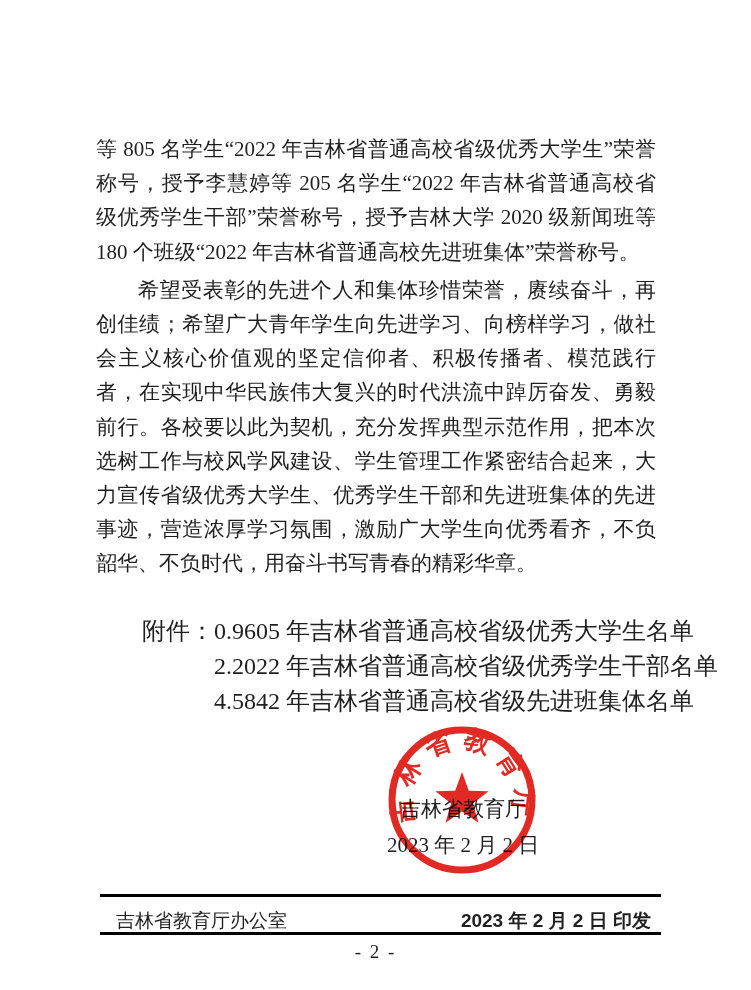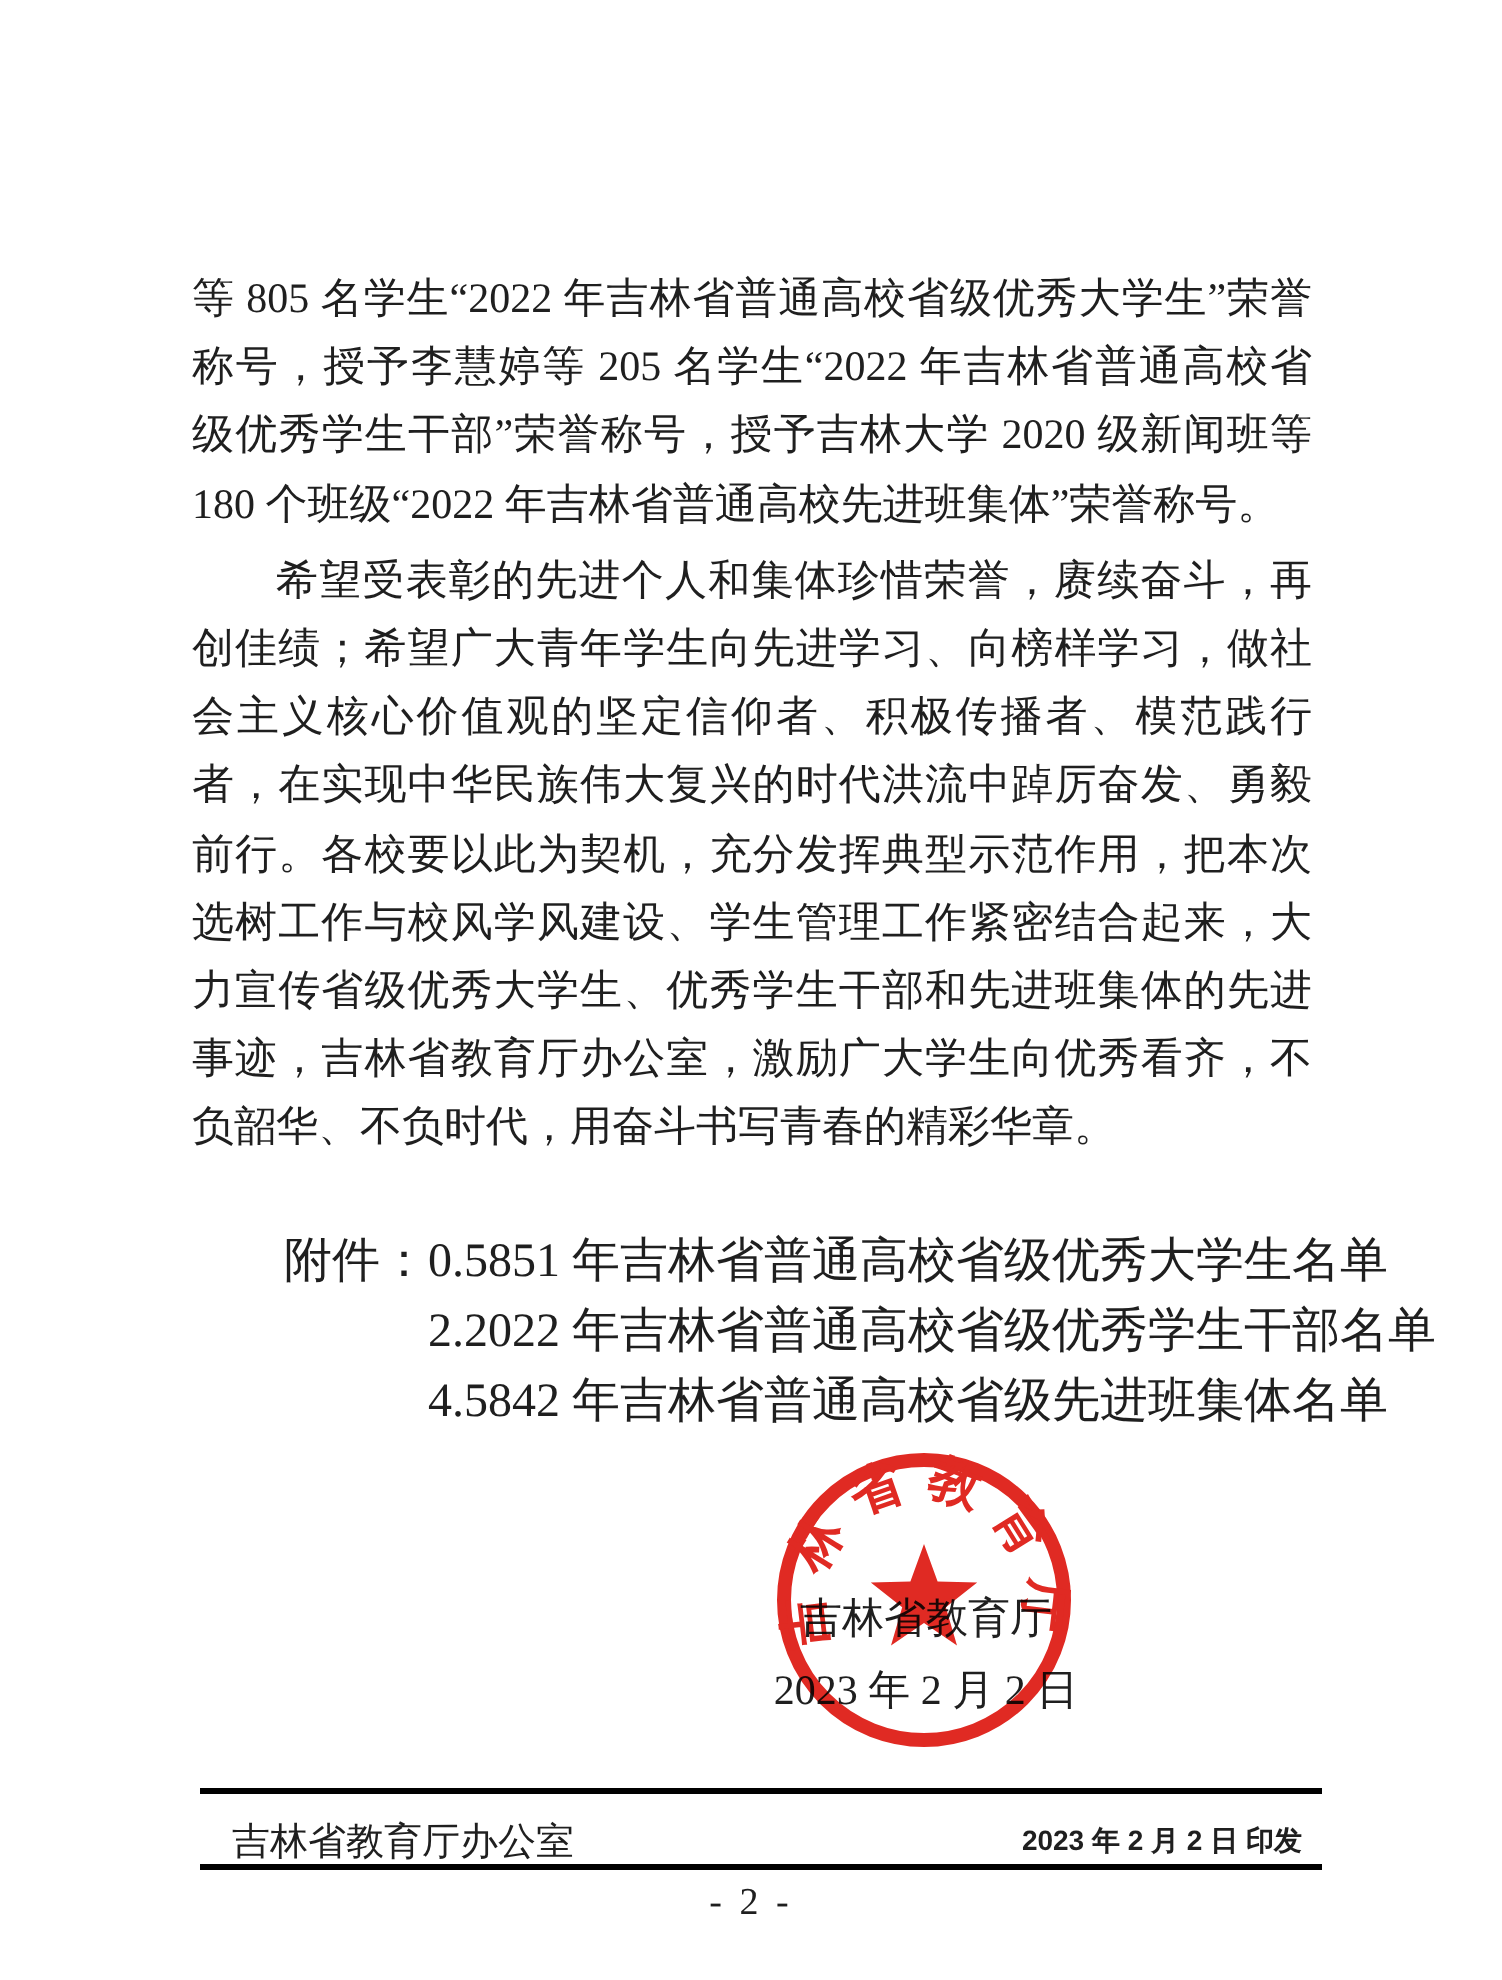--- a/index.html
+++ b/index.html
@@ -89,21 +89,21 @@
     display: flex;
     justify-content: space-between;
     align-items: center;
   }
   .footer-office {
     font-size: 19px;
     padding-left: 16px;
     white-space: nowrap;
   }
   .footer-date {
-    font-size: 14px;
+    font-size: 19px;
     font-weight: bold;
     font-family: "Liberation Sans", "DejaVu Sans", sans-serif;
     padding-right: 10px;
     white-space: nowrap;
   }
   .page-number {
     position: absolute;
     left: 0;
     top: 941px;
     width: 751px;
@@ -112,27 +112,27 @@
     letter-spacing: 2px;
   }
 </style>
 </head>
 <body>
 
 <div class="page">
 
   <main class="body-text">
     <p class="para no-indent">等 805 名学生“2022 年吉林省普通高校省级优秀大学生”荣誉称号，授予李慧婷等 205 名学生“2022 年吉林省普通高校省级优秀学生干部”荣誉称号，授予吉林大学 2020 级新闻班等 180 个班级“2022 年吉林省普通高校先进班集体”荣誉称号。</p>
-    <p class="para indent">希望受表彰的先进个人和集体珍惜荣誉，赓续奋斗，再创佳绩；希望广大青年学生向先进学习、向榜样学习，做社会主义核心价值观的坚定信仰者、积极传播者、模范践行者，在实现中华民族伟大复兴的时代洪流中踔厉奋发、勇毅前行。各校要以此为契机，充分发挥典型示范作用，把本次选树工作与校风学风建设、学生管理工作紧密结合起来，大力宣传省级优秀大学生、优秀学生干部和先进班集体的先进事迹，吉林省教育厅办公室，激励广大学生向优秀看齐，不负韶华、不负时代，用奋斗书写青春的精彩华章。</p>
+    <p class="para indent">希望受表彰的先进个人和集体珍惜荣誉，赓续奋斗，再创佳绩；希望广大青年学生向先进学习、向榜样学习，做社会主义核心价值观的坚定信仰者、积极传播者、模范践行者，在实现中华民族伟大复兴的时代洪流中踔厉奋发、勇毅前行。各校要以此为契机，充分发挥典型示范作用，把本次选树工作与校风学风建设、学生管理工作紧密结合起来，大力宣传省级优秀大学生、优秀学生干部和先进班集体的先进事迹，营造浓厚学习氛围，激励广大学生向优秀看齐，不负韶华、不负时代，用奋斗书写青春的精彩华章。</p>
   </main>
 
   <div class="attachments">
     <span class="att-label">附件：</span>
     <div class="att-items">
-      <div class="att-item">0.5851 年吉林省普通高校省级优秀大学生名单</div>
+      <div class="att-item">0.9605 年吉林省普通高校省级优秀大学生名单</div>
       <div class="att-item">2.2022 年吉林省普通高校省级优秀学生干部名单</div>
       <div class="att-item">4.5842 年吉林省普通高校省级先进班集体名单</div>
     </div>
   </div>
 
   <div class="signature">
     <div>吉林省教育厅</div>
     <div>2023 年 2 月 2 日</div>
   </div>
 

